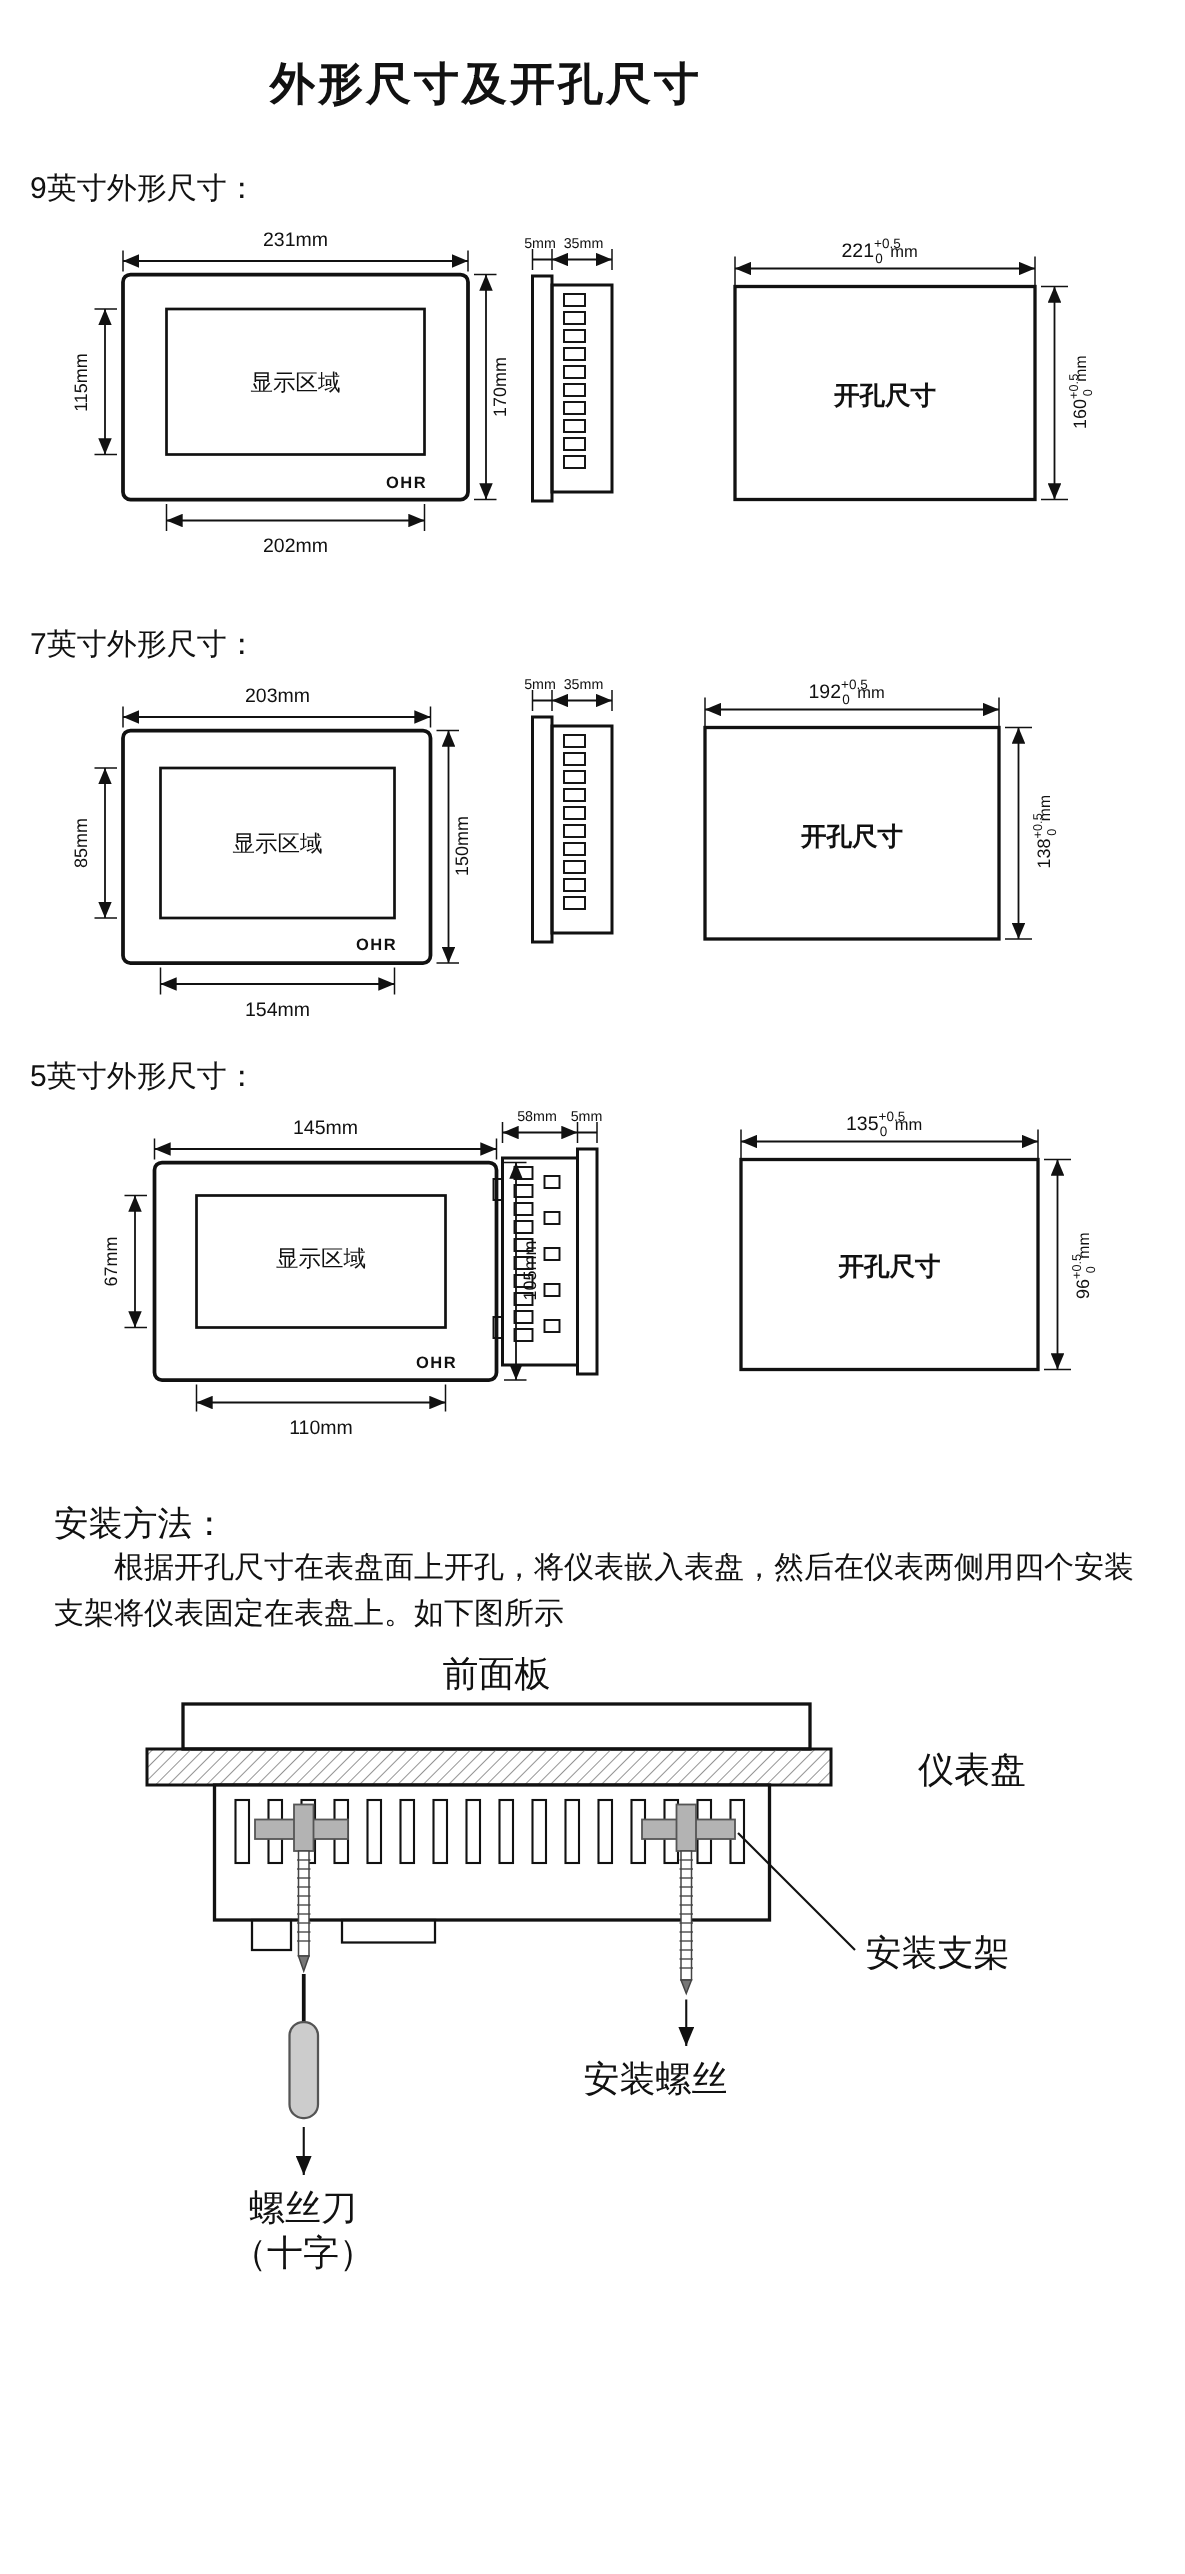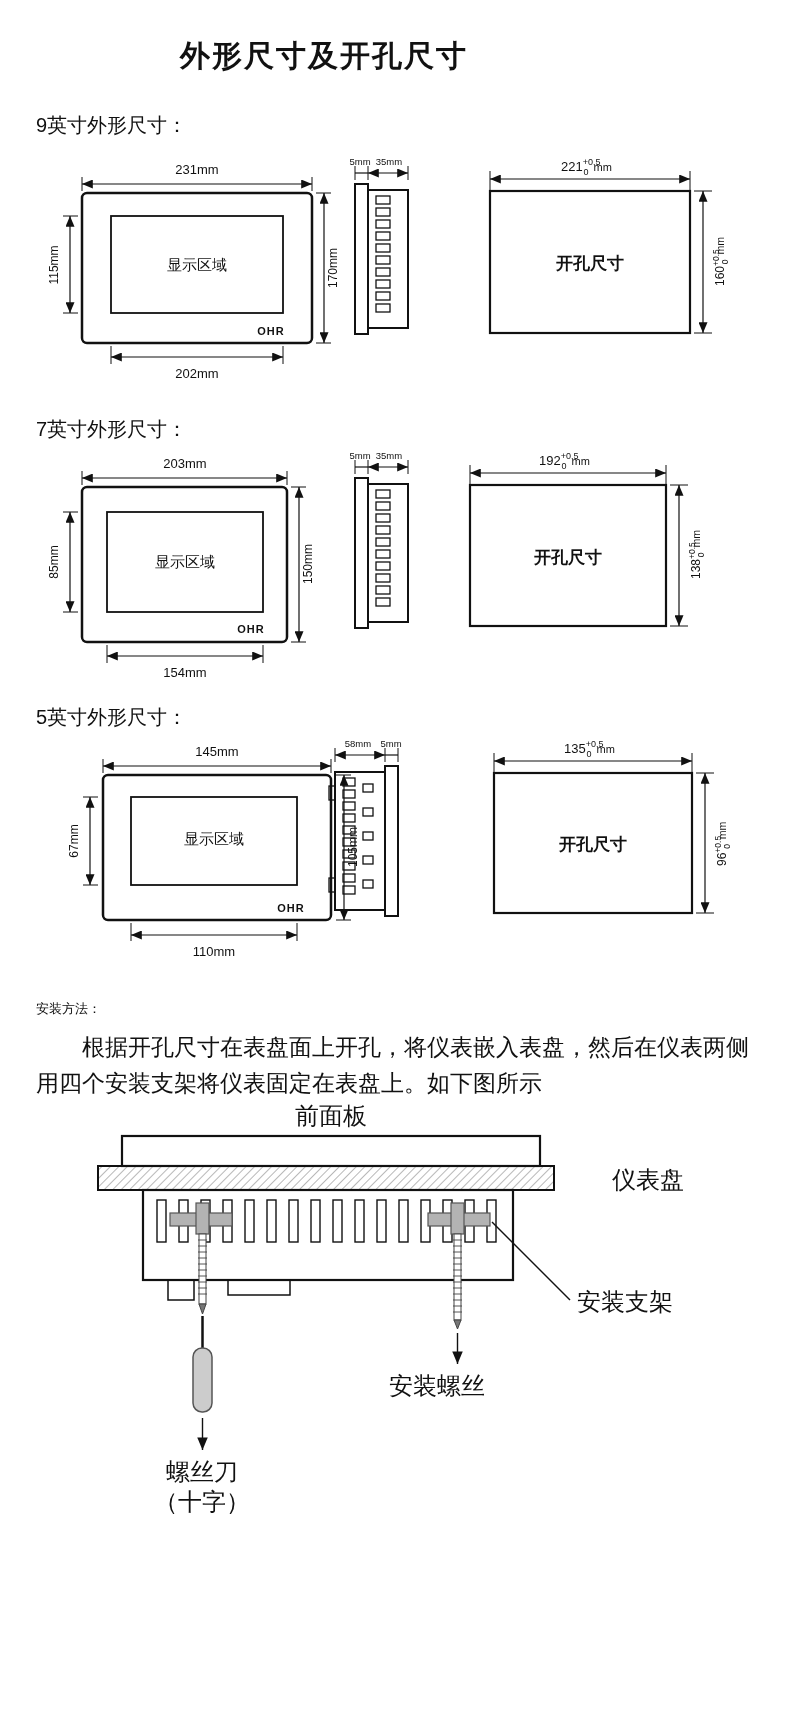--- a/index.html
+++ b/index.html
@@ -1,22 +1,22 @@
 <!DOCTYPE html>
 <html><head>
 <meta charset="utf-8">
 <style>
   html,body{margin:0;padding:0;}
   body{width:790px;height:1716px;position:relative;background:#fff;color:#111;
        font-family:"Liberation Sans","DejaVu Sans",sans-serif;}
   .abs{position:absolute;}
   .title{top:36px;left:0;width:648px;text-align:center;font-size:30px;font-weight:bold;letter-spacing:2px;}
-  .sec-label{left:36px;font-size:20px;}
-  .install-heading{left:36px;top:1000px;font-size:13px;}
-  .install-body{left:36px;top:1030px;width:720px;font-size:23px;line-height:1.55;text-indent:2em;}
+  .sec-label{left:20px;font-size:20px;}
+  .install-heading{left:36px;top:1000px;font-size:23px;}
+  .install-body{left:36px;top:1030px;width:720px;font-size:20px;line-height:1.55;text-indent:2em;}
   svg{display:block;}
   svg text{fill:#111;}
   .dl{stroke:#111;stroke-width:1.2;fill:none;}
   .tk{stroke:#111;stroke-width:1;fill:none;}
   .oln{fill:none;stroke:#111;}
 </style>
 </head>
 <body>
 
 <svg width="0" height="0" style="position:absolute" aria-hidden="true">
@@ -32,21 +32,21 @@
     </pattern>
   </defs>
 </svg>
 
 <div>
 
 <div class="abs title">外形尺寸及开孔尺寸</div>
 
 <div class="abs sec-label" style="top:112px">9英寸外形尺寸：</div>
 
-<div class="abs" style="top:158px;left:25px">
+<div class="abs" style="top:148px;left:25px">
 <svg width="320" height="245" viewBox="0 0 320 245">
   <g>
     <line class="tk" x1="57" y1="19" x2="57" y2="33"></line>
           <line class="tk" x1="287" y1="19" x2="287" y2="33"></line>
     <line class="dl" x1="57" y1="26" x2="287" y2="26" marker-start="url(#as)" marker-end="url(#ae)"></line>
     <text x="172" y="16" text-anchor="middle" font-size="13">231mm</text>
   </g>
   <rect class="oln" x="57" y="35" width="230" height="150" rx="5" stroke-width="2.5"></rect>
   <rect class="oln" x="86" y="58" width="172" height="97" stroke-width="1.8"></rect>
   <text x="172" y="112" text-anchor="middle" font-size="15">显示区域</text>

